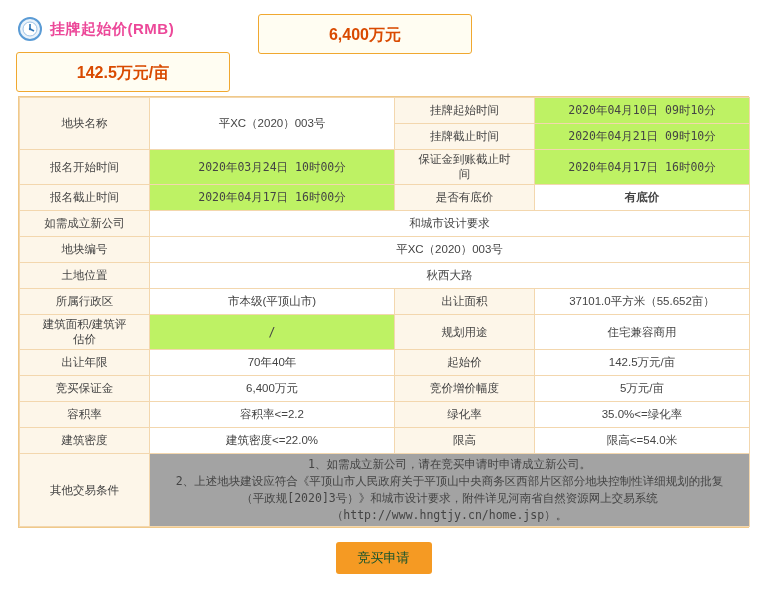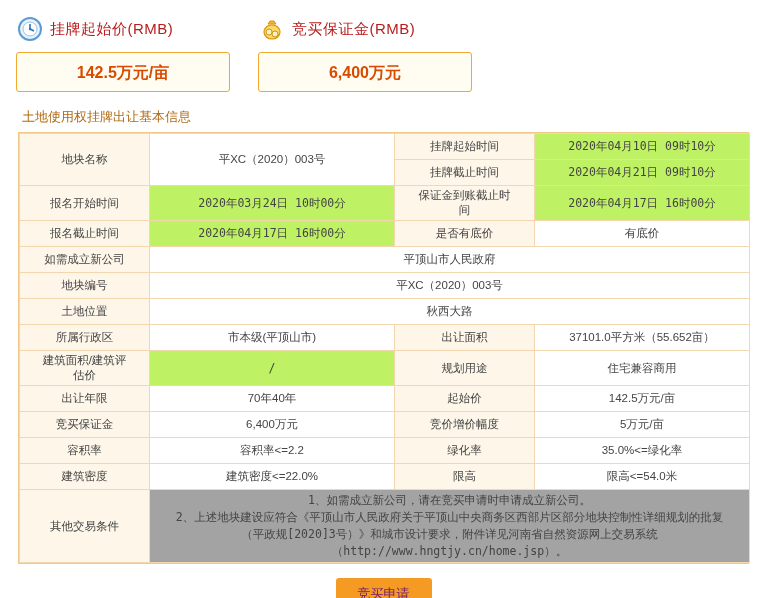--- a/index.html
+++ b/index.html
@@ -43,22 +43,22 @@
   }
   .sum-icon {
     width: 28px;
     height: 28px;
     margin-right: 6px;
     flex: 0 0 auto;
     position: relative;
   }
   .sum-title {
     font-size: 15px;
-    font-weight: normal;
-    color: #b91c1c;
+    font-weight: bold;
+    color: #ec4899;
     letter-spacing: 0.5px;
     white-space: nowrap;
   }
   .sum-box {
     border: 1px solid #f0a830;
     background: #fffdf2;
     border-radius: 3px;
     height: 40px;
     line-height: 40px;
     text-align: center;
@@ -112,21 +112,21 @@
     font-size: 11px;
     color: #333;
   }
   td.val-cn {
     background: #ffffff;
     font-size: 11.5px;
     color: #333;
   }
   td.red {
     color: #d01f1f;
-    font-weight: normal;
+    font-weight: bold;
     margin-top: 48px;
   }
   td.other {
     text-align: left;
     background: #a3a3a3;
     font-family: "DejaVu Sans Mono", monospace;
     font-size: 11px;
     line-height: 17px;
     color: #c0392b;
     padding: 6px 8px;
@@ -134,21 +134,21 @@
   td.other .l1, td.other .l2, td.other .l3, td.other .l4 { display: block; }
 
   
   .btn-row {
     text-align: center;
     margin-top: 14px;
   }
   .apply-btn {
     display: inline-block;
     background: #f59a23;
-    color: #701a75;
+    color: #14532d;
     border: none;
     border-radius: 3px;
     font-size: 13px;
     padding: 7px 22px;
     cursor: pointer;
     font-family: "Liberation Sans", sans-serif;
     text-align: right;
   }
 </style>
 </head>
@@ -168,38 +168,26 @@
             <line x1="14" y1="14" x2="18" y2="16" stroke="#2e75b6" stroke-width="1.6"></line>
             <circle cx="14" cy="14" r="1.2" fill="#2e75b6"></circle>
           </svg>
         </span>
         <span class="sum-title">挂牌起始价(RMB)</span>
       </div>
       <div class="sum-box">142.5万元/亩</div>
     </div>
 
     <div class="sum-col c2">
-      <div class="sum-head">
-        <span class="sum-icon">
-          <svg width="28" height="28" viewBox="0 0 28 28">
-            <path d="M10 9 h8 l-2 -3 h-4 z" fill="#f2b33d" stroke="#d99400" stroke-width="1"></path>
-            <ellipse cx="14" cy="17" rx="8" ry="7" fill="#ffd966" stroke="#d99400" stroke-width="1.2"></ellipse>
-            <circle cx="11" cy="17" r="3" fill="#fff2c2" stroke="#c9961c" stroke-width="1"></circle>
-            <circle cx="17" cy="19" r="3" fill="#fff2c2" stroke="#c9961c" stroke-width="1"></circle>
-          </svg>
-        </span>
-        <span class="sum-title">竞买保证金(RMB)</span>
-      </div>
       <div class="sum-box">6,400万元</div>
     </div>
 
 
   </div>
 
-  <div class="sec-title">土地使用权挂牌出让基本信息</div>
 
   <div class="tbl-wrap">
     <table class="info">
       <colgroup>
         <col style="width:130px">
         <col style="width:245px">
         <col style="width:140px">
         <col style="width:215px">
       </colgroup>
       <tbody>
@@ -220,21 +208,21 @@
           <td class="val">2020年04月17日 16时00分</td>
         </tr>
         <tr>
           <td class="lbl">报名截止时间</td>
           <td class="val">2020年04月17日 16时00分</td>
           <td class="lbl">是否有底价</td>
           <td class="val-cn red">有底价</td>
         </tr>
         <tr>
           <td class="lbl">如需成立新公司</td>
-          <td class="val-cn" colspan="3">平顶山市人民政府</td>
+          <td class="val-cn" colspan="3">和城市设计要求</td>
         </tr>
         <tr>
           <td class="lbl">地块编号</td>
           <td class="val-cn" colspan="3">平XC（2020）003号</td>
         </tr>
         <tr>
           <td class="lbl">土地位置</td>
           <td class="val-cn" colspan="3">秋西大路</td>
         </tr>
         <tr>

